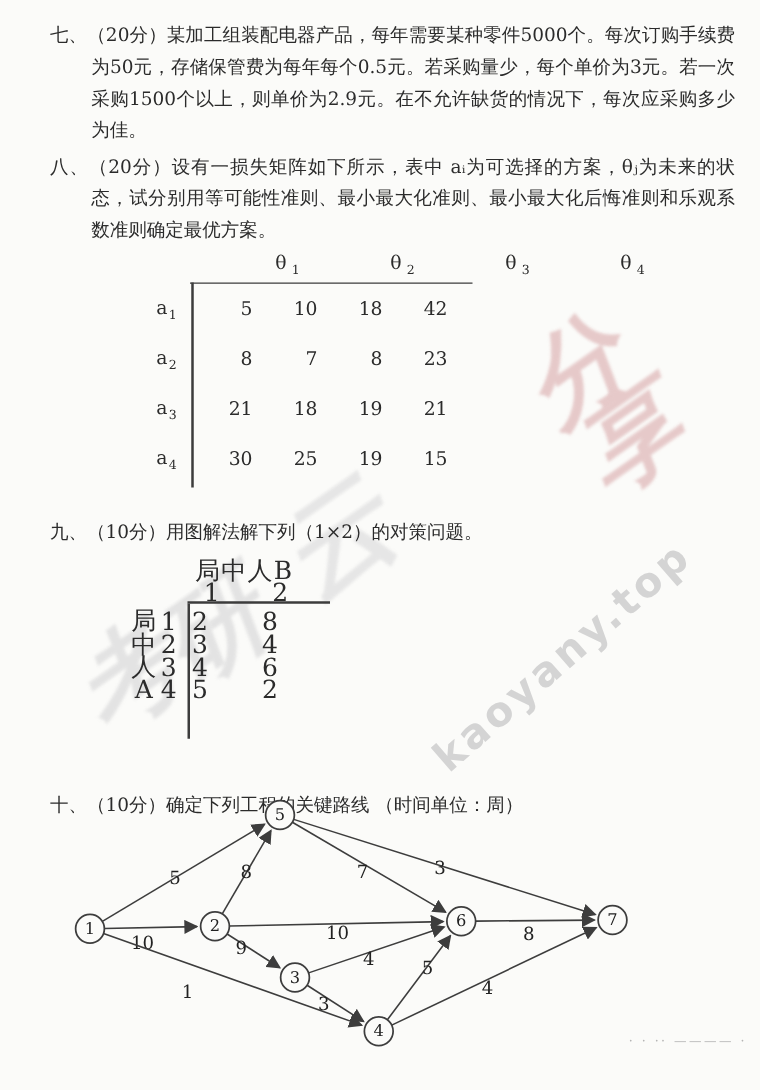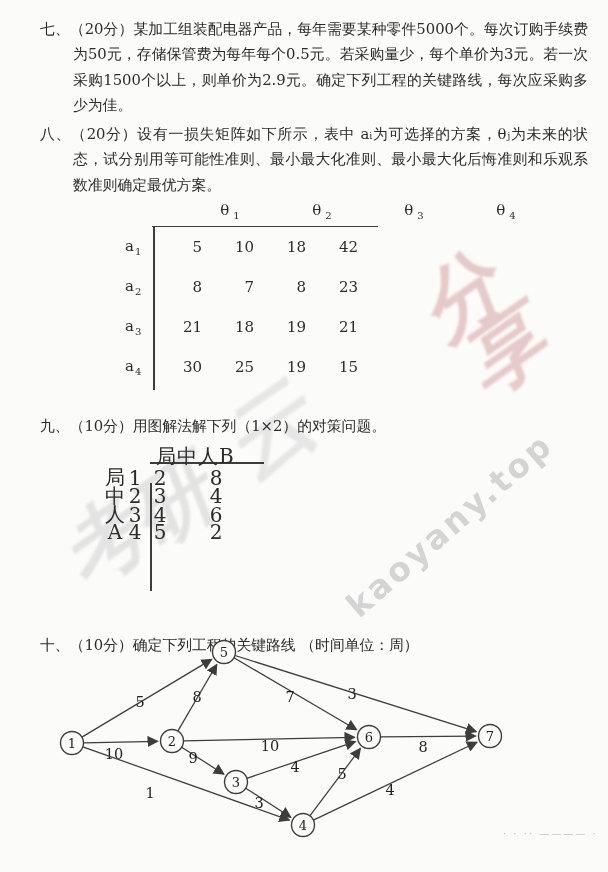--- a/index.html
+++ b/index.html
@@ -114,21 +114,21 @@
   <div class="wm-char" style="left: 53px; top: 495px; font-size: 82px; color: rgb(227, 227, 227);">考</div>
       <div class="wm-char" style="left: 121px; top: 457px; font-size: 82px; color: rgb(227, 227, 227);">研</div>
       <div class="wm-char" style="left: 217px; top: 381px; font-size: 88px; color: rgb(230, 230, 230);">云</div>
       <div class="wm-char" style="left: 411px; top: 251px; font-size: 80px; color: rgb(230, 201, 201);">分</div>
       <div class="wm-char" style="left: 455px; top: 305px; font-size: 80px; color: rgb(230, 201, 201);">享</div>
     </div>
 
   <div class="layer-content">
 
     <div class="q" id="q7">
-      <span class="qbody"><span class="qnum">七、</span><span>（20分）某加工组装配电器产品，每年需要某种零件5000个。每次订购手续费为50元，存储保管费为每年每个0.5元。若采购量少，每个单价为3元。若一次采购1500个以上，则单价为2.9元。确定下列工程的关键路线，每次应采购多少为佳。</span></span>
+      <span class="qbody"><span class="qnum">七、</span><span>（20分）某加工组装配电器产品，每年需要某种零件5000个。每次订购手续费为50元，存储保管费为每年每个0.5元。若采购量少，每个单价为3元。若一次采购1500个以上，则单价为2.9元。在不允许缺货的情况下，每次应采购多少为佳。</span></span>
     </div>
 
     <div class="q" id="q8">
       <span class="qbody"><span class="qnum">八、</span><span>（20分）设有一损失矩阵如下所示，表中 aᵢ为可选择的方案，θⱼ为未来的状态，试分别用等可能性准则、最小最大化准则、最小最大化后悔准则和乐观系数准则确定最优方案。</span></span>
     </div>
 
     <div class="lm">
       <div class="lm-head">
           <span class="lm-th"><span>θ</span><sub>1</sub></span>
           <span class="lm-th"><span>θ</span><sub>2</sub></span>
@@ -168,20 +168,21 @@
         </div>
         </div>
     </div>
 
     <div class="q" id="q9">
       <span class="qbody"><span class="qnum">九、</span><span>（10分）用图解法解下列（1×2）的对策问题。</span></span>
     </div>
 
     <div class="gt">
       <div class="gt-title">局中人B</div>
+      <div class="gt-colnums"><span>1</span><span>2</span></div>
       <div class="gt-rule"></div>
       <div class="gt-vline"></div>
       <div class="gt-body">
           <div class="gt-row">
           <span>局</span>
           <span>1</span>
           <span>2</span>
           <span>8</span>
         </div>
           <div class="gt-row">

